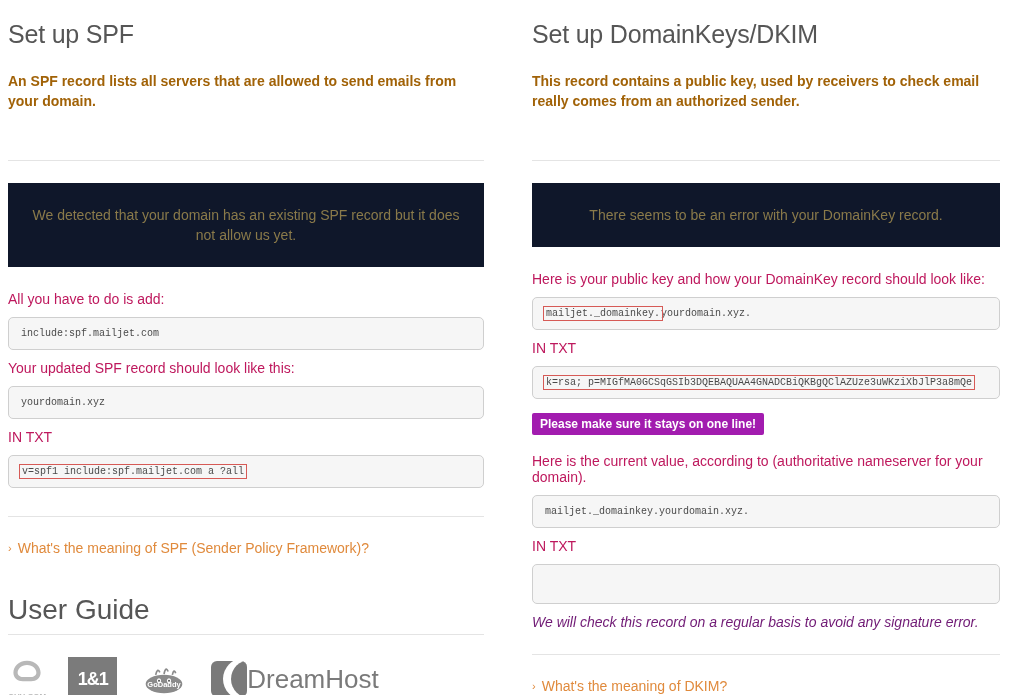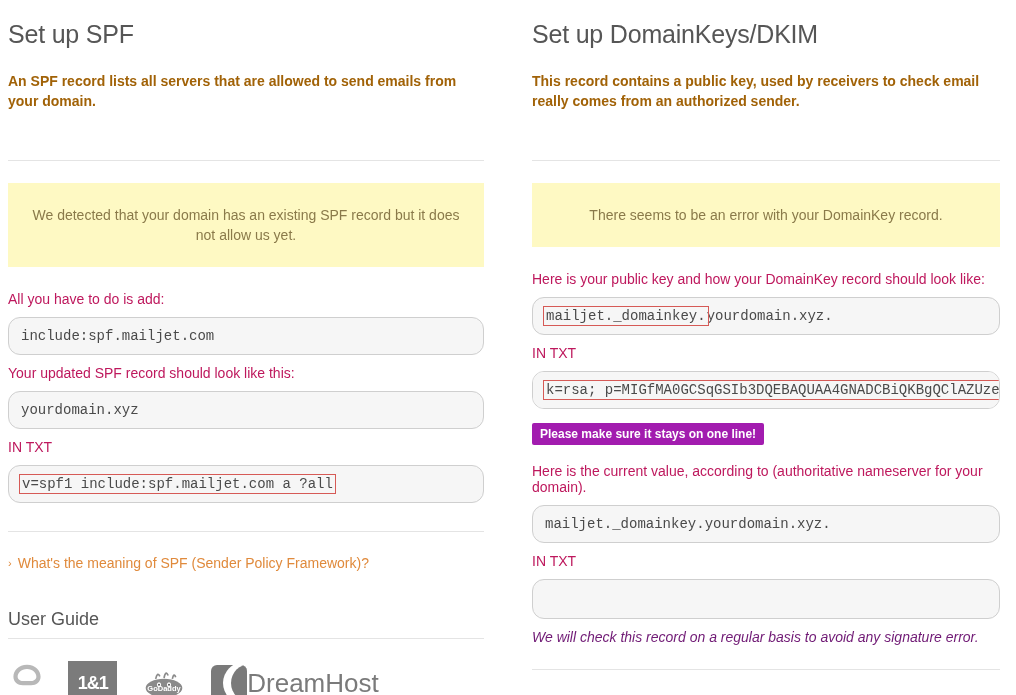--- a/index.html
+++ b/index.html
@@ -26,57 +26,57 @@
     padding-right: 16px;
   }
   h1.section-h {
     font-size: 25px;
     font-weight: 400;
     color: #565656;
     margin: 0 0 22px 0;
     letter-spacing: -0.2px;
   }
   h2.sub-h {
-    font-size: 18px;
+    font-size: 28px;
     font-weight: 400;
     color: #565656;
     margin: 38px 0 6px 0;
   }
   .intro {
     font-size: 14px;
     font-weight: 700;
     color: #a16207;
     line-height: 1.45;
     margin: 0 0 48px 0;
   }
   .hr {
     border: 0;
     border-top: 1px solid #e4e4e4;
     margin: 8px 0 22px 0;
   }
   .notice {
-    background: #fef9c3;
+    background: #0f172a;
     color: #8a7a4a;
     text-align: center;
     padding: 22px 24px;
     font-size: 14px;
     line-height: 1.45;
     margin-bottom: 24px;
   }
   .label {
     color: #be185d;
     font-size: 14px;
     margin: 8px 0 10px 0;
   }
   .codebox {
     border: 1px solid #cfcfcf;
-    border-radius: 12px;
+    border-radius: 5px;
     background: #f6f6f6;
     font-family: "Courier New", Courier, monospace;
-    font-size: 14px;
+    font-size: 10px;
     color: #4a4a4a;
     padding: 10px 12px;
     margin-bottom: 10px;
     white-space: nowrap;
     overflow-x: hidden;
     position: relative;
   }
   .codebox .hl {
     outline: 1.5px solid #d65a56;
     outline-offset: 1px;

